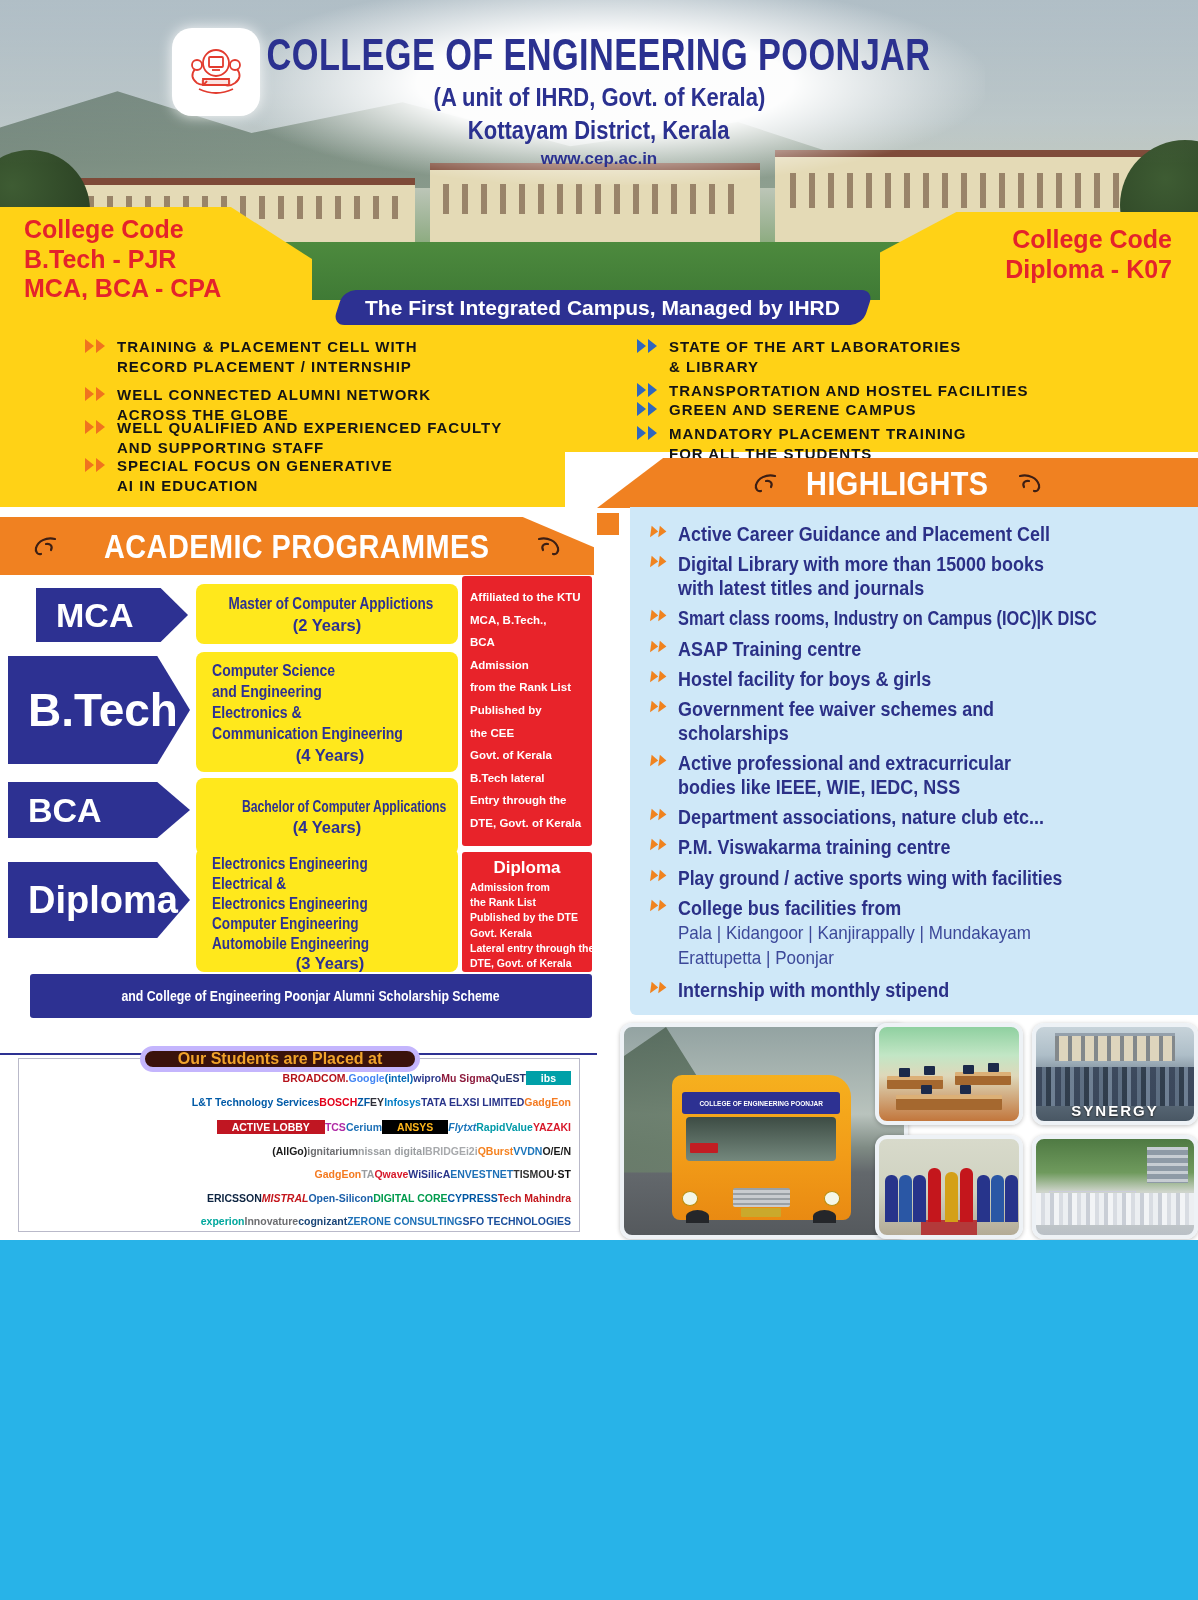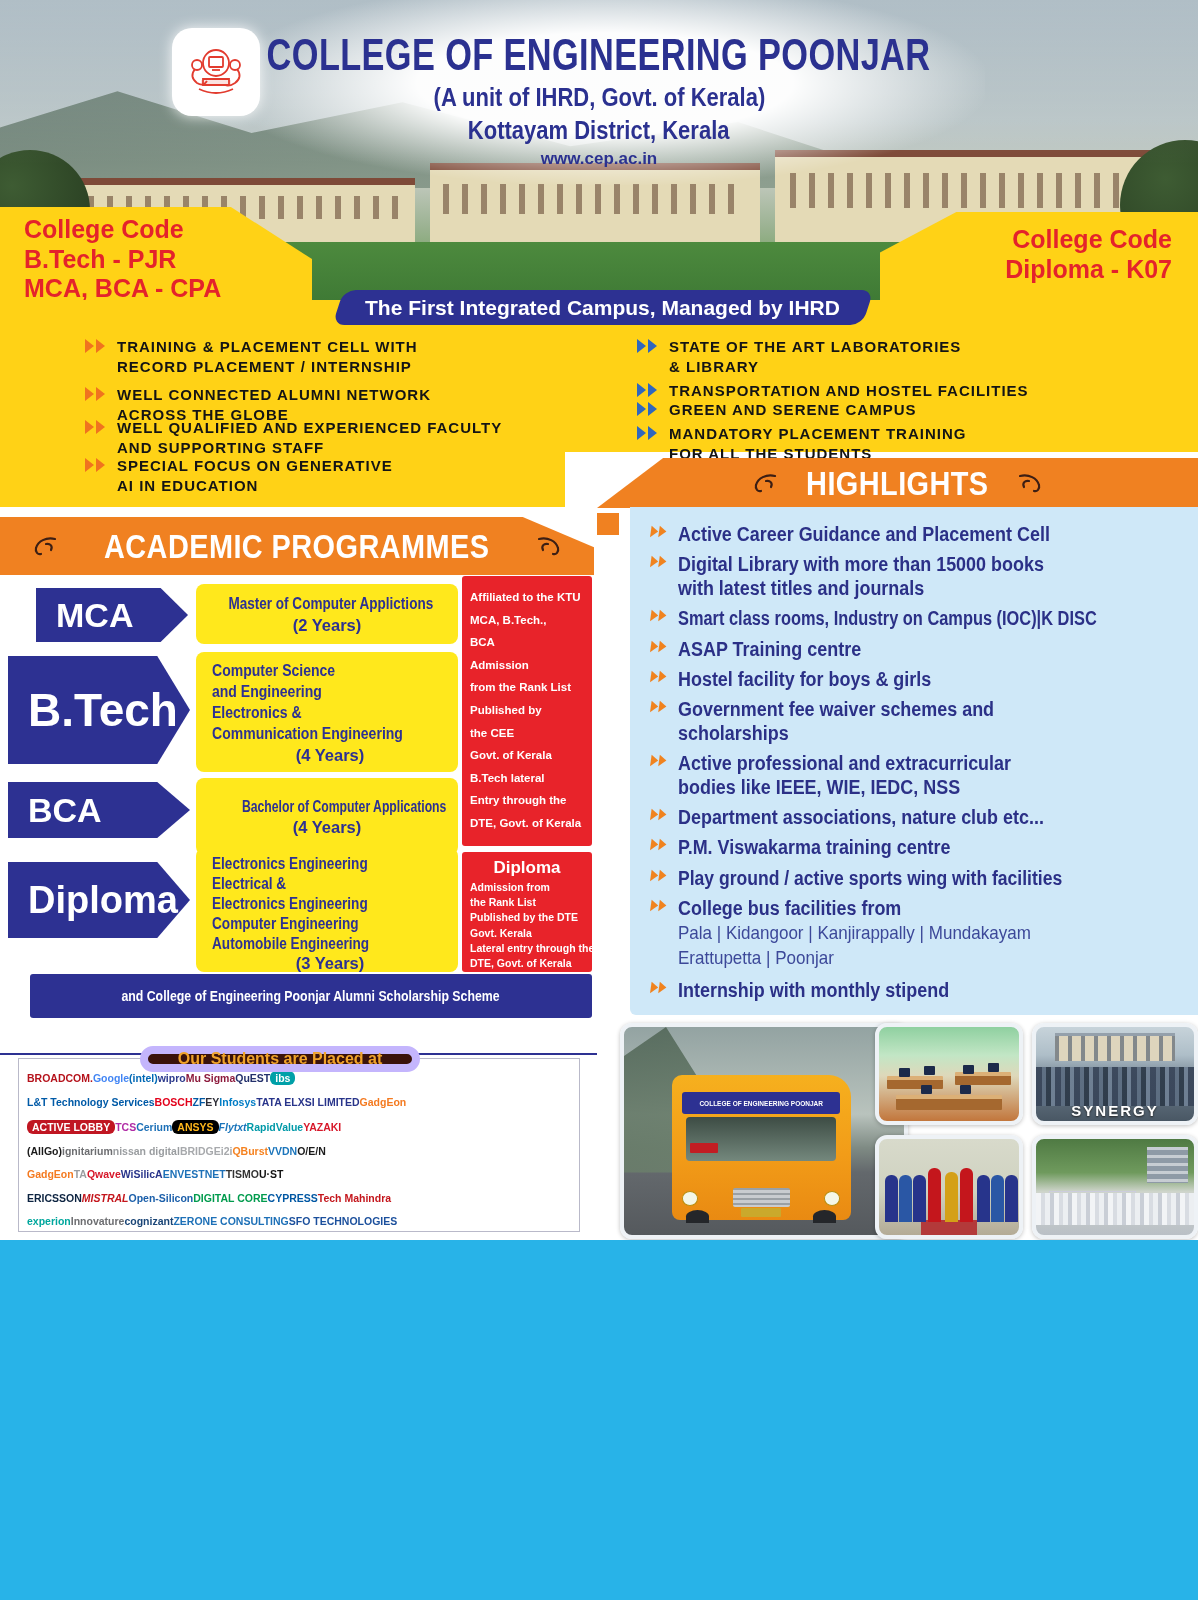--- a/index.html
+++ b/index.html
@@ -89,27 +89,27 @@
   .redbox2 .ttl { display:block; text-align:center; font-size:17px; font-weight:800; margin-bottom:2px; }
   .redbox2 .ln { display:block; font-size:10.5px; line-height:15.2px; font-weight:700; white-space:nowrap; }
 
   .merit { position:absolute; left:30px; top:974px; width:562px; height:44px; background:#2d3192; border-radius:3px;
           color:#fff; font-weight:700; text-align:center; display:flex; flex-direction:column; justify-content:center; }
   .merit span { font-size:14.5px; line-height:1.4; }
 
   
   .hairline { position:absolute; left:0; top:1053px; width:597px; height:2px; background:#2d3192; }
   .placed-pill { position:absolute; left:140px; top:1046px; width:280px; height:26px; background:#3a120b;
-          border:8px solid #c4b5fd; border-radius:14px; color:#f0a32a; font-weight:800; font-size:16px;
+          border:5px solid #c4b5fd; border-radius:14px; color:#f0a32a; font-weight:800; font-size:16px;
           display:flex; align-items:center; justify-content:center; }
   .logos-panel { position:absolute; left:18px; top:1058px; width:562px; height:174px; background:#fff;
           border:1px solid #b9b9c9; padding:12px 8px 4px 8px; display:flex; flex-direction:column; justify-content:space-between; }
-  .lg-row { display:flex; align-items:center; justify-content:flex-start; }
+  .lg-row { display:flex; align-items:center; justify-content:flex-end; }
   .lg { font-size:10.5px; font-weight:800; white-space:nowrap; }
-  .lg.chip { padding:1px 5px; border-radius:6px; }
+  .lg.chip { padding:1px 15px; border-radius:0; }
 
   
   .photo { position:absolute; border:4px solid #eef2f6; border-radius:12px; overflow:hidden; box-shadow:0 1px 4px rgba(0,0,0,.25); }
   .bus-photo { left:620px; top:1023px; width:288px; height:216px;
           background:linear-gradient(180deg,#93a3a2 0%,#b9c3bd 42%,#7f8b84 58%,#63686c 70%,#55595d 100%); }
   .bus-mtn { position:absolute; left:0; top:0; width:60%; height:70%; background:linear-gradient(170deg,#4e6354,#70846f);
           clip-path:polygon(0 100%,0 20%,25% 0,55% 55%,80% 35%,100% 80%,100% 100%); opacity:.85; }
   .bus-body { position:absolute; left:17%; bottom:7%; width:64%; height:70%;
           background:linear-gradient(180deg,#f6b01e 0%,#f29c18 55%,#e98a12 100%); border-radius:10px 22px 8px 8px; }
   .bus-banner { position:absolute; left:6%; top:12%; width:88%; height:15%; background:#2d3192; border-radius:3px;

